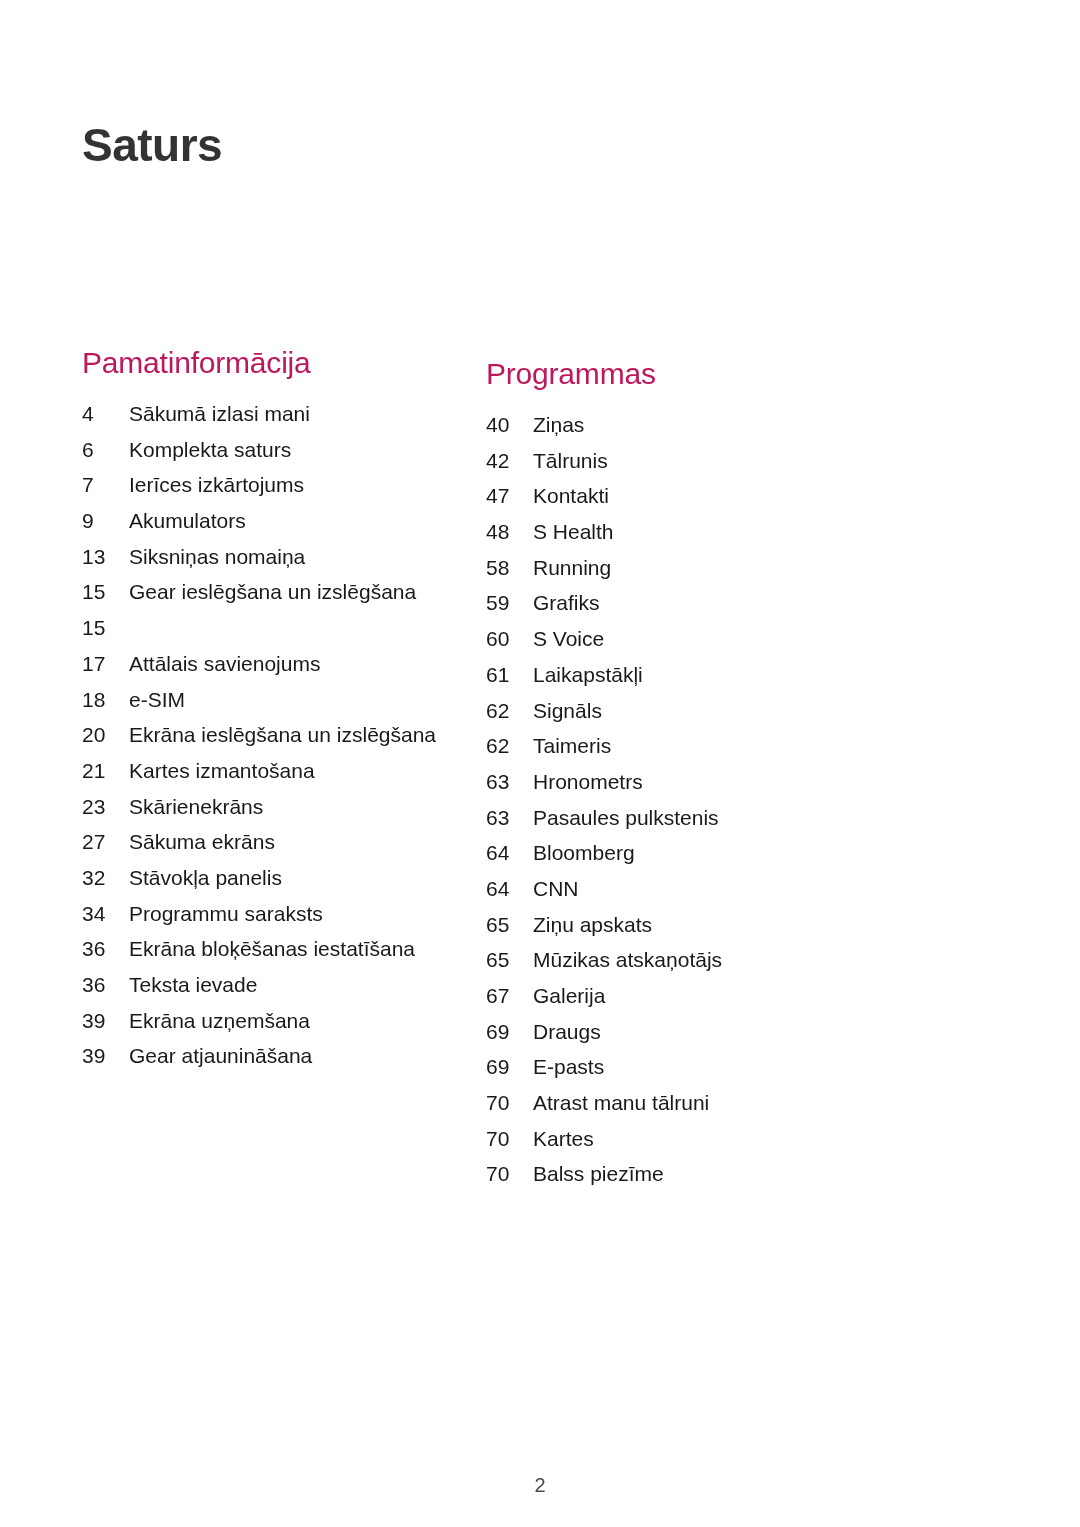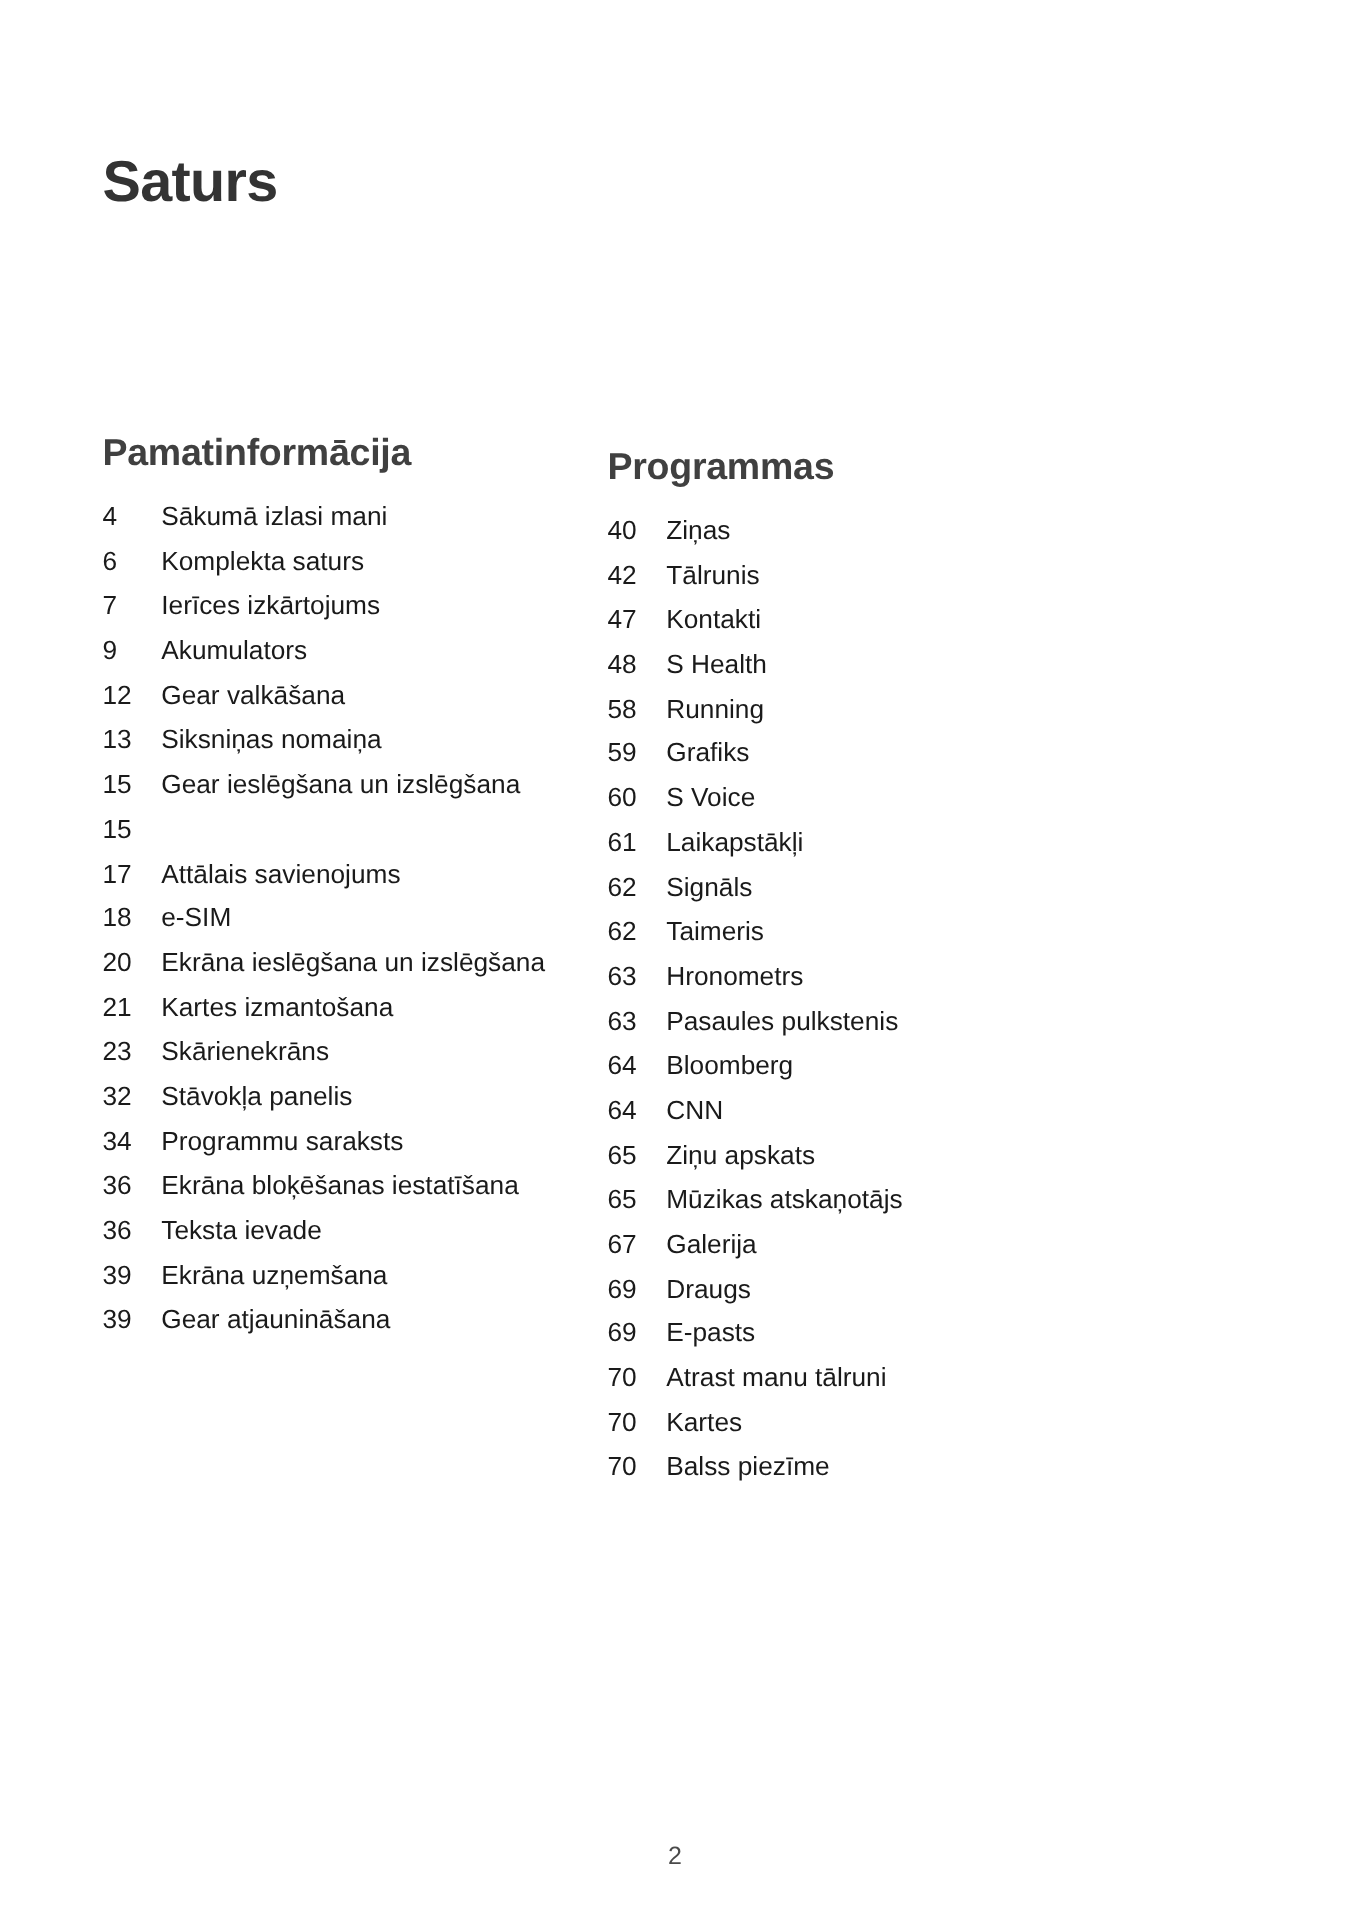--- a/index.html
+++ b/index.html
@@ -50,22 +50,22 @@
     padding-left: 82px;
   }
   .col-right {
     width: 500px;
     padding-left: 8px;
     margin-top: 11px;
   }
 
   .section-heading {
     font-size: 30px;
-    font-weight: 700;
-    color: #404040;
+    font-weight: 400;
+    color: #be185d;
     line-height: 1;
     margin: 0 0 24px 0;
     letter-spacing: -0.2px;
   }
 
   .toc-list {
     list-style: none;
     margin: 0;
     padding: 0;
   }
@@ -119,24 +119,20 @@
           </li>
           <li class="toc-entry">
             <span class="toc-page">7</span>
             <span class="toc-label">Ierīces izkārtojums</span>
           </li>
           <li class="toc-entry">
             <span class="toc-page">9</span>
             <span class="toc-label">Akumulators</span>
           </li>
           <li class="toc-entry">
-            <span class="toc-page">12</span>
-            <span class="toc-label">Gear valkāšana</span>
-          </li>
-          <li class="toc-entry">
             <span class="toc-page">13</span>
             <span class="toc-label">Siksniņas nomaiņa</span>
           </li>
           <li class="toc-entry">
             <span class="toc-page">15</span>
             <span class="toc-label">Gear ieslēgšana un izslēgšana</span>
           </li>
           <li class="toc-entry">
             <span class="toc-page">15</span>
           </li>
@@ -152,20 +148,24 @@
             <span class="toc-page">20</span>
             <span class="toc-label">Ekrāna ieslēgšana un izslēgšana</span>
           </li>
           <li class="toc-entry">
             <span class="toc-page">21</span>
             <span class="toc-label">Kartes izmantošana</span>
           </li>
           <li class="toc-entry">
             <span class="toc-page">23</span>
             <span class="toc-label">Skārienekrāns</span>
+          </li>
+          <li class="toc-entry">
+            <span class="toc-page">27</span>
+            <span class="toc-label">Sākuma ekrāns</span>
           </li>
           <li class="toc-entry">
             <span class="toc-page">32</span>
             <span class="toc-label">Stāvokļa panelis</span>
           </li>
           <li class="toc-entry">
             <span class="toc-page">34</span>
             <span class="toc-label">Programmu saraksts</span>
           </li>
           <li class="toc-entry">

